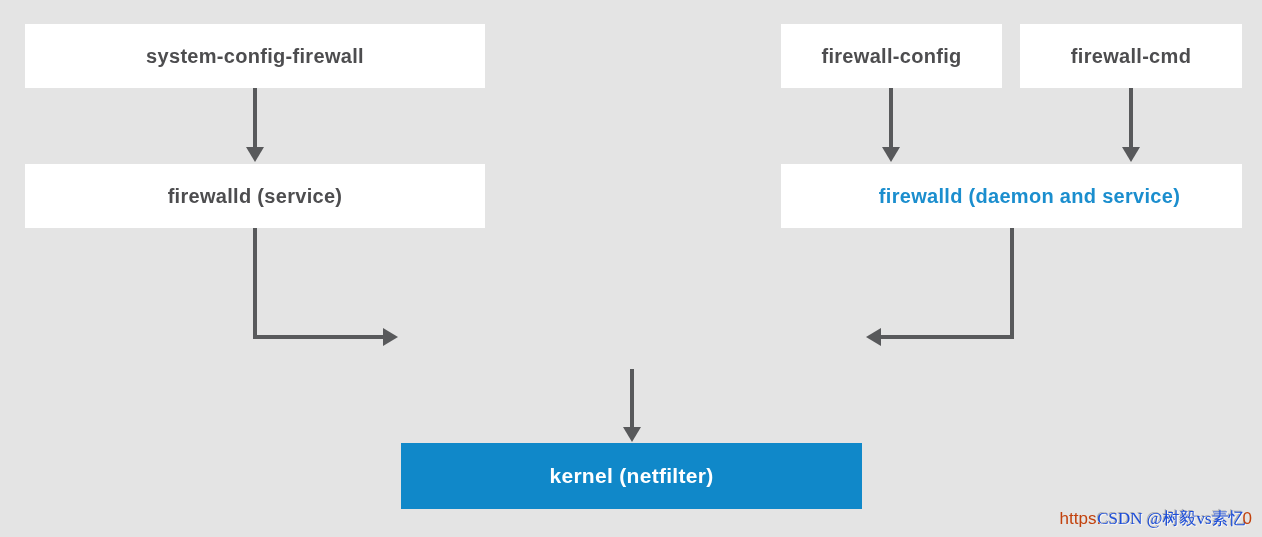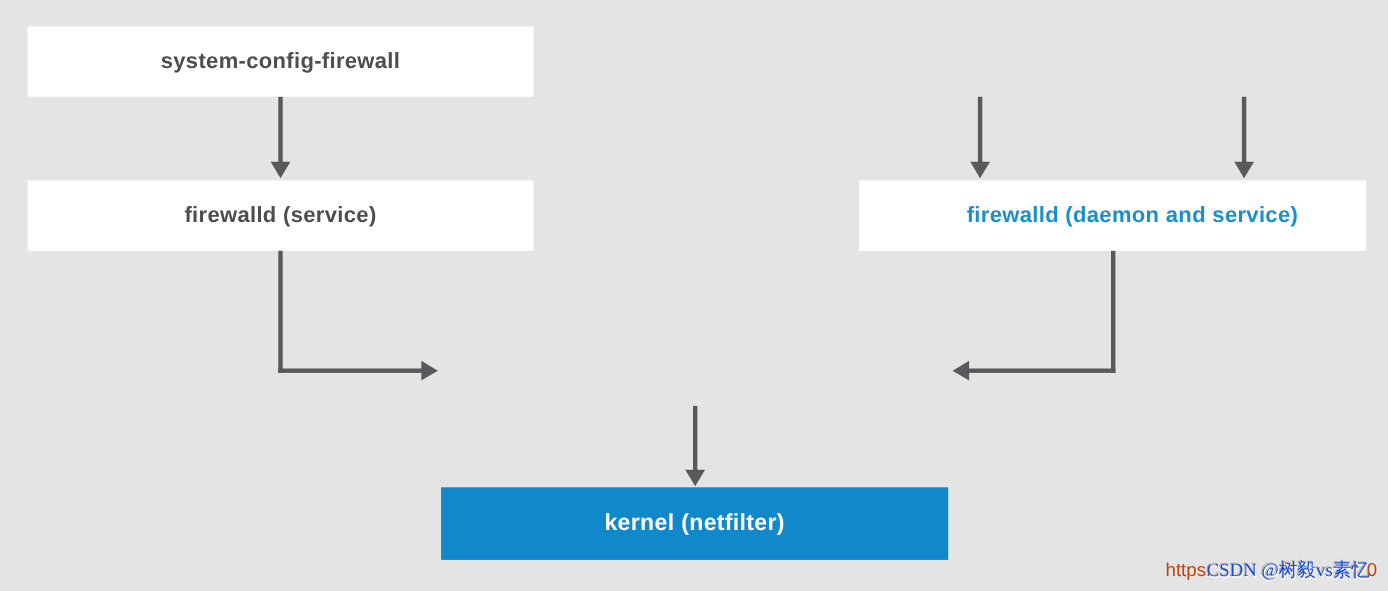--- a/index.html
+++ b/index.html
@@ -104,21 +104,23 @@
     font-family: Liberation Serif, serif;
   }
 </style>
 </head>
 <body>
 
 <div class="stage">
 
   <div class="node" id="n-scf">system-config-firewall</div>
 
+  <div class="node" id="n-fwcfg">firewall-config</div>
 
+  <div class="node" id="n-fwcmd">firewall-cmd</div>
 
   <div class="node" id="n-ipsvc">firewalld (service)</div>
 
   <div class="node blue-text" id="n-fwd">firewalld (daemon and service)</div>
 
 
   <div class="node blue-bg" id="n-kern">kernel (netfilter)</div>
 
   <div>
     <div class="seg" id="e1-l"></div>

